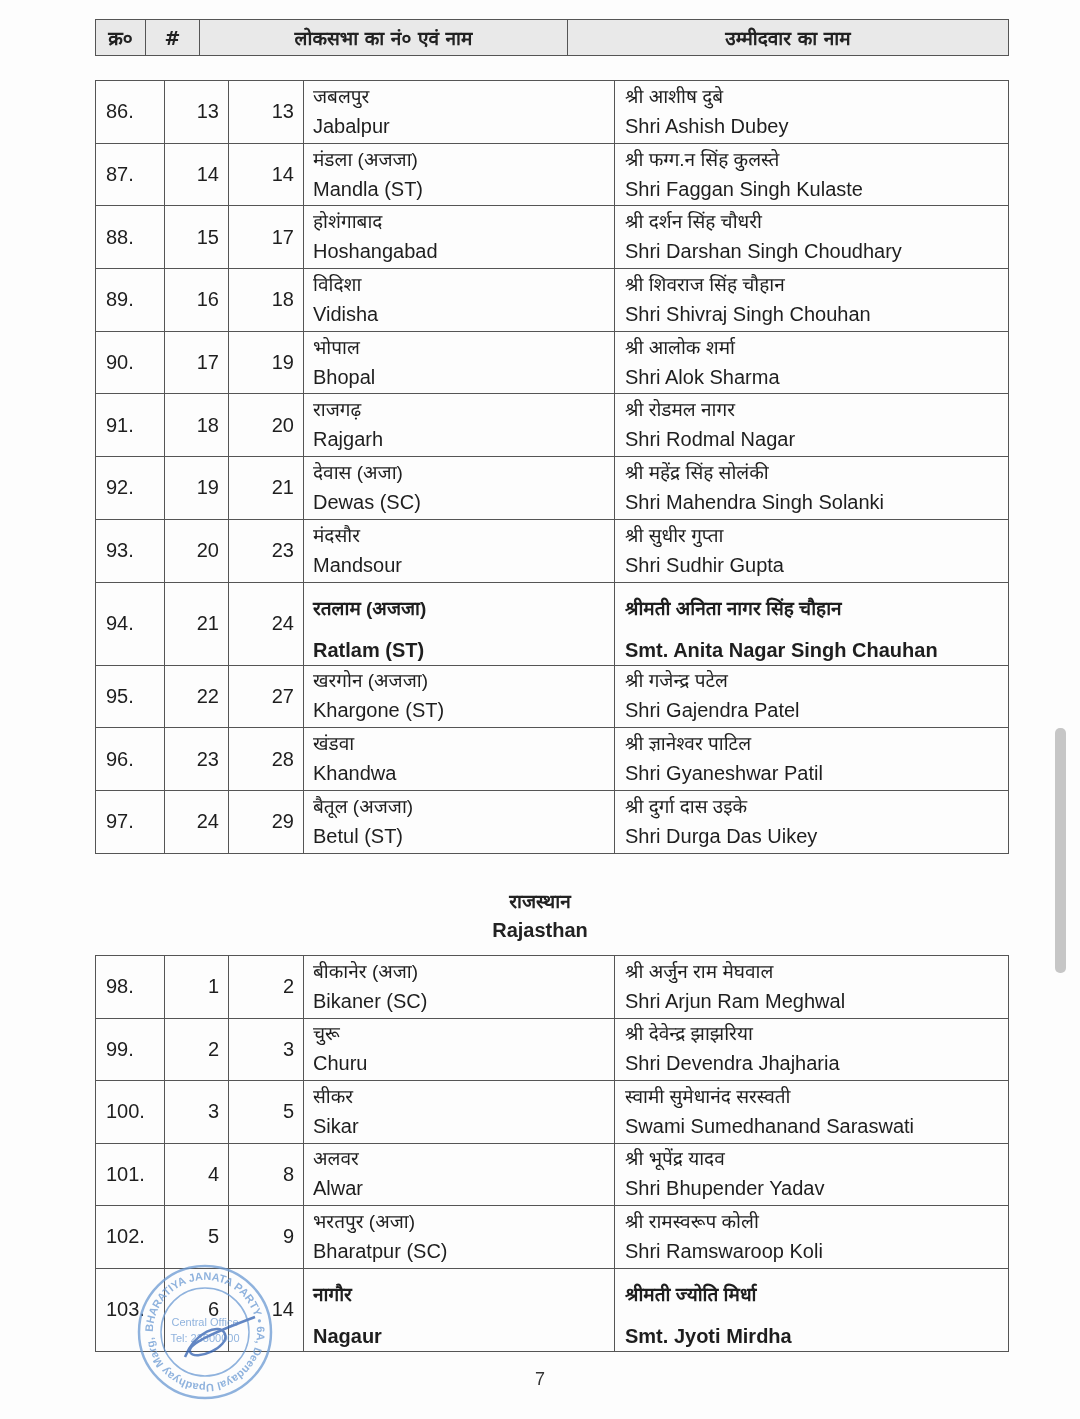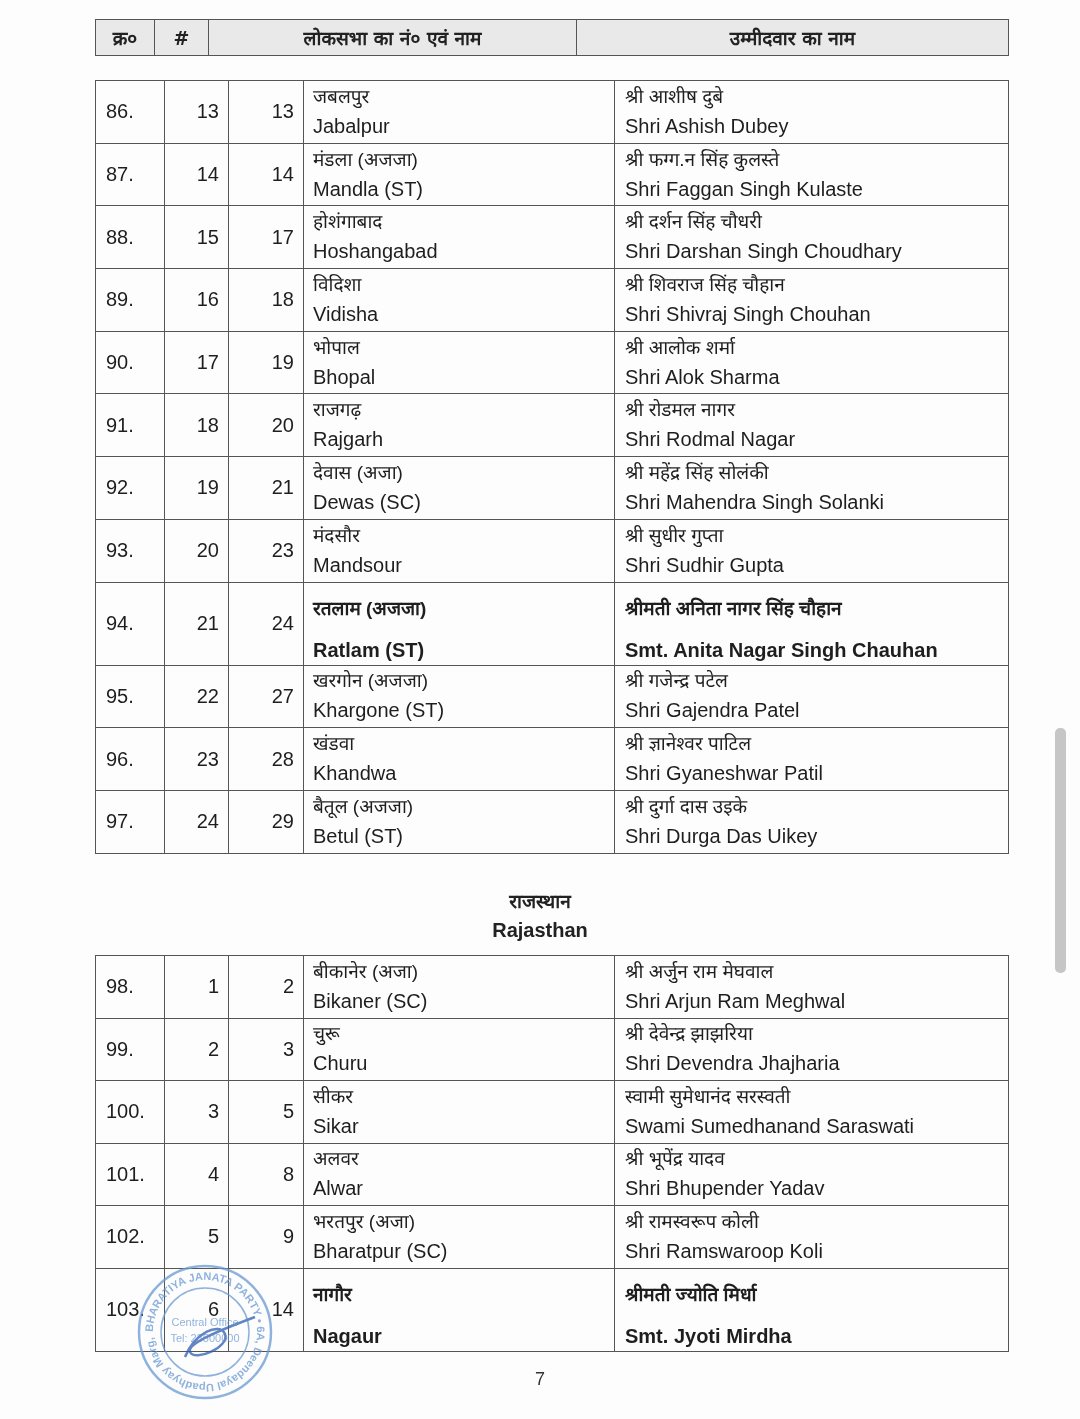--- a/index.html
+++ b/index.html
@@ -11,21 +11,21 @@
     position:absolute; left:95px; top:19px; width:914px; height:37px;
     border:1.5px solid #555; box-sizing:border-box; background:#e9e9e9;
     display:flex;
   }
   .header-table .hc {
     box-sizing:border-box; border-right:1.5px solid #555; display:flex;
     align-items:center; justify-content:center; font-weight:bold; font-size:19px; color:#222;
     font-family:"DejaVu Sans", sans-serif;
   }
   .header-table .hc:last-child { border-right:none; }
-  .hc-sn { width:59px; }
+  .hc-sn { width:50px; }
   .hc-hash { width:54px; }
   .hc-const { width:368px;text-align:center; }
   .hc-cand { flex:1; }
 
   table.list {
     position:absolute; left:95px; width:914px; border-collapse:collapse; table-layout:fixed;
   }
   table.list td {
     border:1.5px solid #555; padding:0; vertical-align:middle; font-size:20px; color:#1e1e1e;
     font-family:"Liberation Sans", sans-serif;

